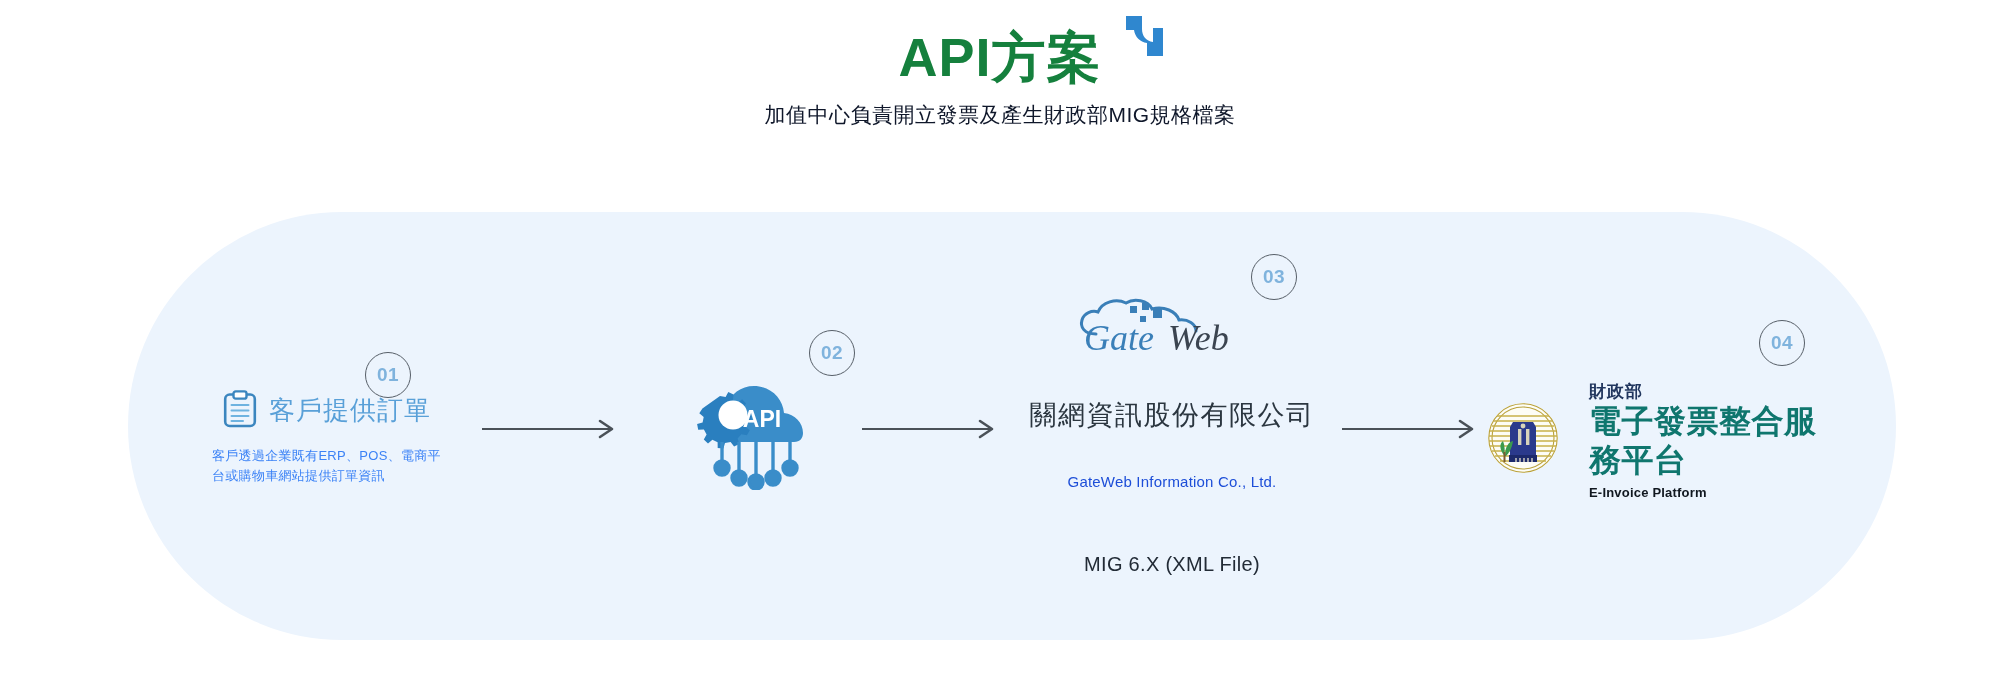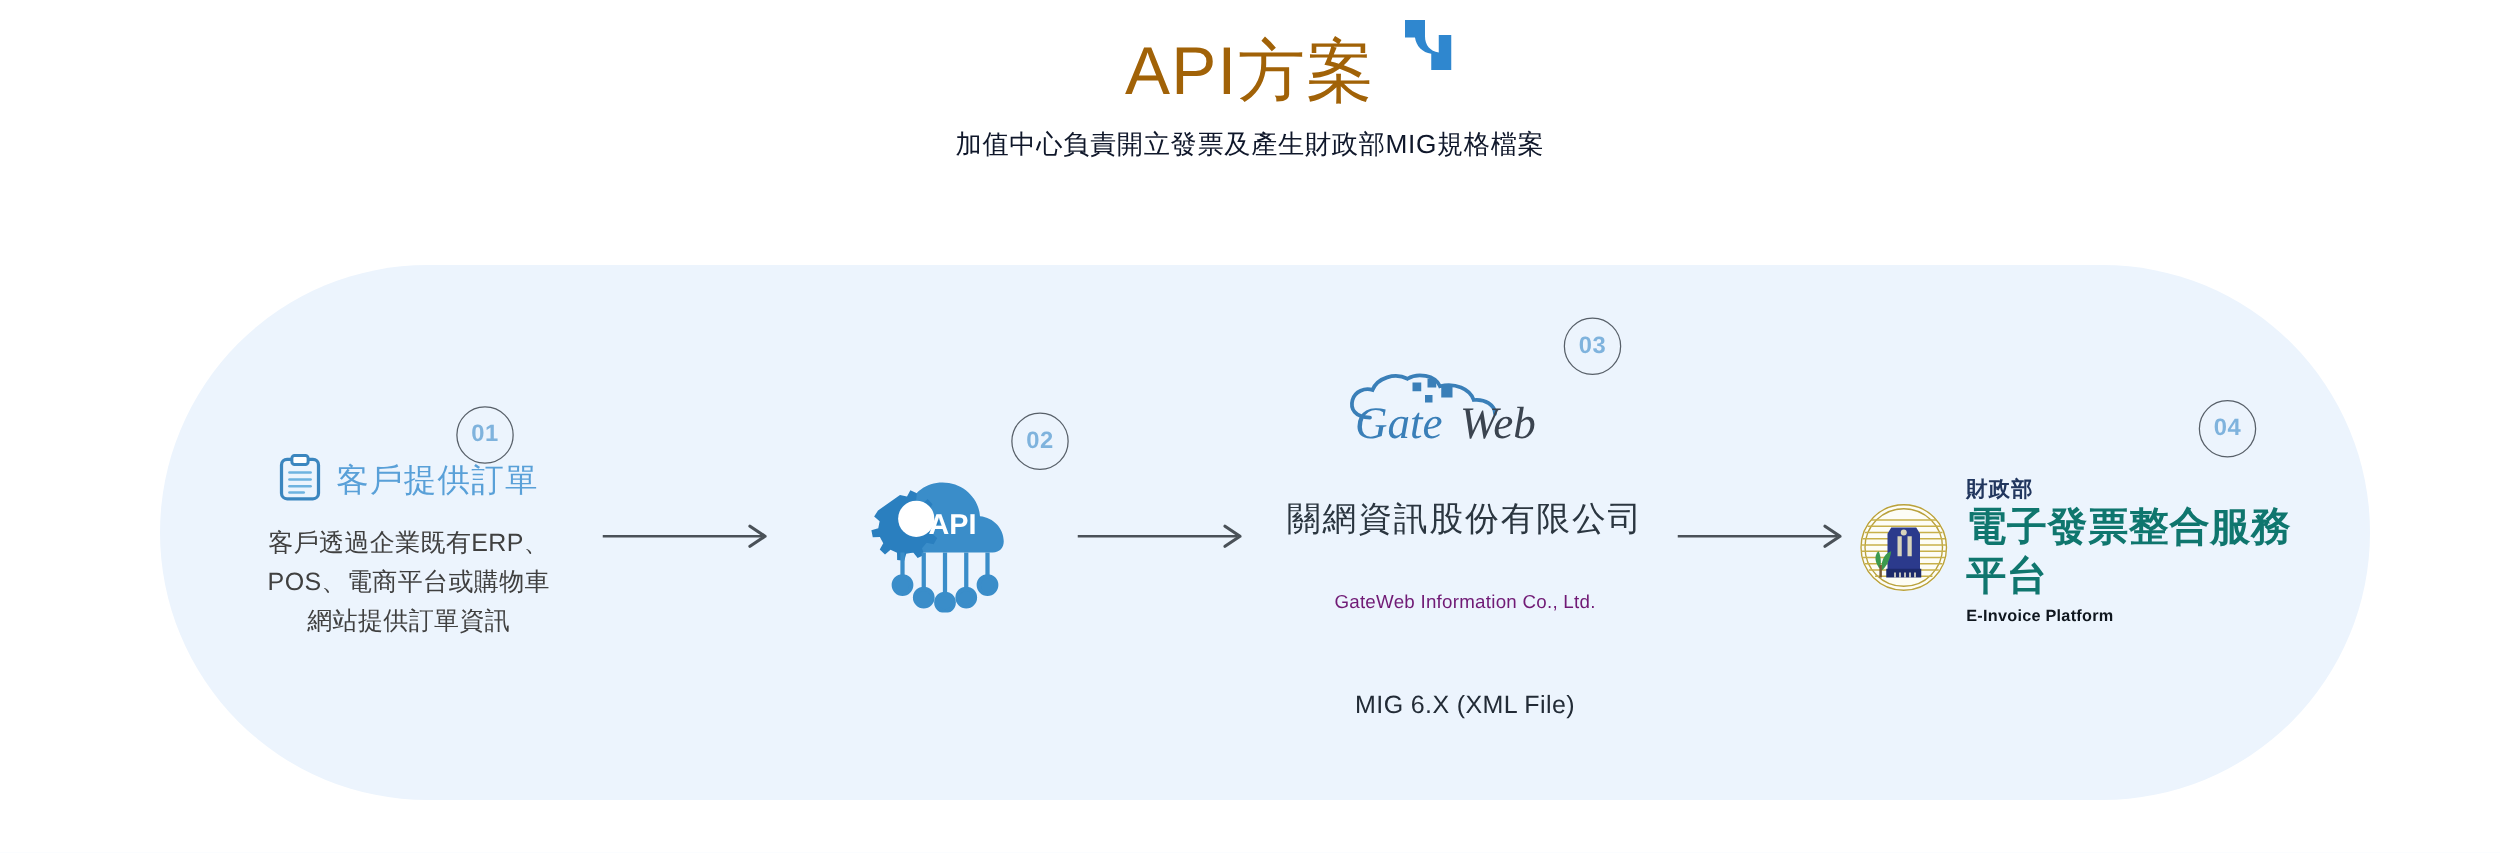--- a/index.html
+++ b/index.html
@@ -25,23 +25,23 @@
     width: 2000px;
     text-align: center;
   }
   .title-row {
     position: relative;
     display: inline-block;
     margin-top: 28px;
   }
   .page-title {
     font-size: 54px;
-    font-weight: normal;
+    font-weight: bold;
     letter-spacing: 1px;
-    color: #a16207;
+    color: #15803d;
     line-height: 1.1;
     margin: 0;
     display: inline-block;
     font-family: "Liberation Sans", "DejaVu Sans", sans-serif;
   }
   .title-deco {
     position: absolute;
     right: -62px;
     top: -14px;
     width: 40px;
@@ -119,24 +119,24 @@
     gap: 12px;
     margin-bottom: 14px;
   }
   .step-heading {
     font-size: 26px;
     color: #59a0d8;
     letter-spacing: 1px;
     white-space: nowrap;
   }
   .step-desc {
-    font-size: 20px;
+    font-size: 13px;
     line-height: 1.55;
-    color: #404040;
-    text-align: center;
+    color: #3b82f6;
+    text-align: left;
     letter-spacing: 0.3px;
     width: 230px;
   }
 
   
   .arrow {
     width: 132px;
     flex: 0 0 auto;
     display: flex;
     align-items: center;
@@ -156,37 +156,37 @@
   }
   .gw-zh {
     font-size: 27px;
     color: #2b3640;
     letter-spacing: 1.5px;
     margin-top: 2px;
     text-align: center;
   }
   .gw-en {
     font-size: 15px;
-    color: #701a75;
+    color: #1d4ed8;
     letter-spacing: 0.2px;
     margin-top: 3px;
   }
   .gw-mig {
     font-size: 20px;
     color: #222b36;
     margin-top: 26px;
     letter-spacing: 0.3px;
   }
 
   
   .mof-row {
     display: flex;
     flex-direction: row;
     align-items: center;
-    gap: 14px;
+    gap: 30px;
   }
   .mof-text { display: flex; flex-direction: column; }
   .mof-dept {
     font-size: 17px;
     font-weight: bold;
     color: #21365e;
     letter-spacing: 1px;
     font-family: "Liberation Serif", "DejaVu Serif", serif;
   }
   .mof-platform {

